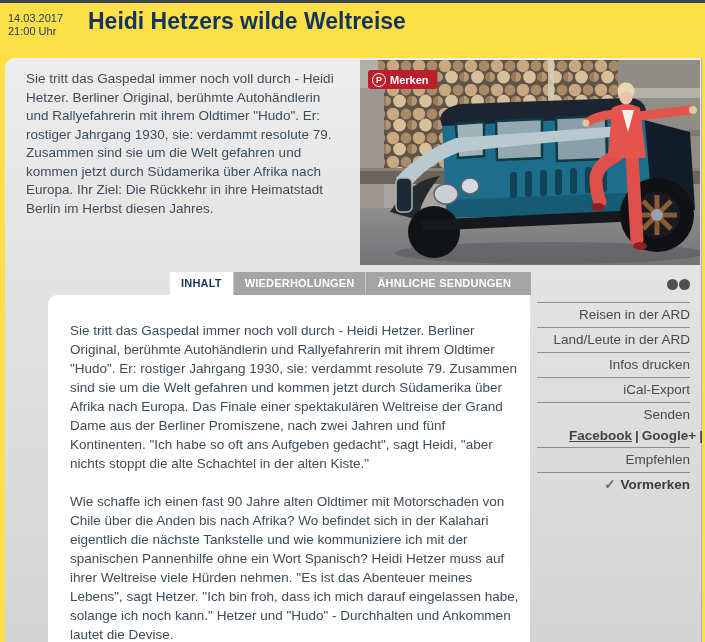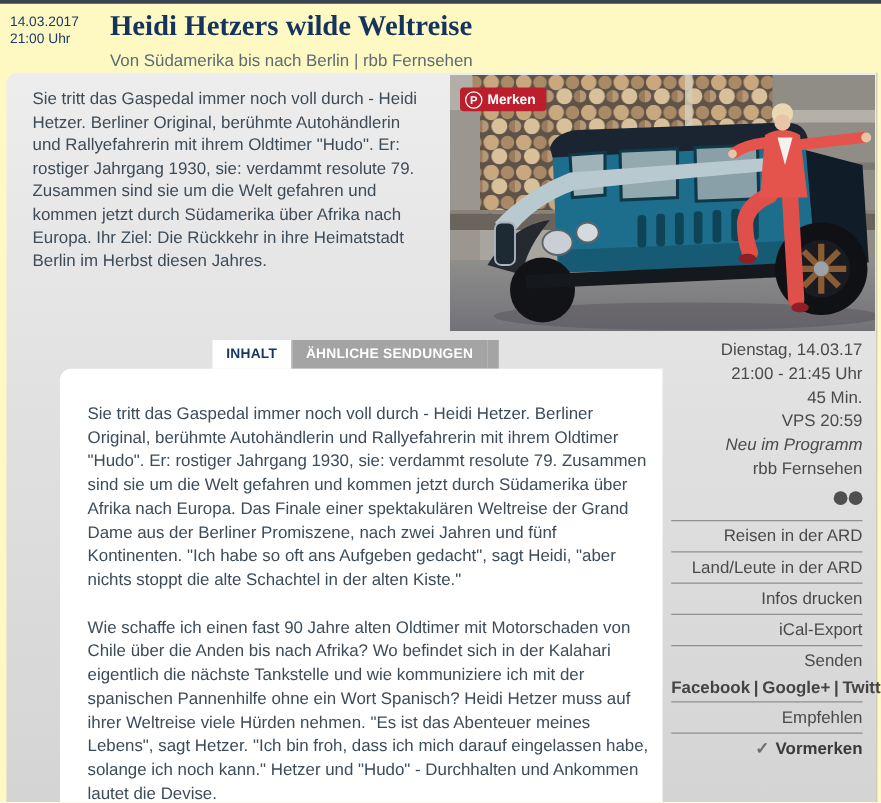--- a/index.html
+++ b/index.html
@@ -1,22 +1,22 @@
 <!DOCTYPE html>
 <html lang="de"><head>
 <meta charset="utf-8">
 <style>
   html,body{margin:0;padding:0;background:#fff;}
-  .page{position:relative;width:705px;height:642px;overflow:hidden;background:#fef9c3;
+  .page{position:relative;width:705px;height:642px;overflow:hidden;background:#fde047;
         font-family:"Liberation Sans",sans-serif;}
   .topbar{position:absolute;top:0;left:0;width:705px;height:3px;background:#3a4450;}
 
   
   .date{position:absolute;left:8px;top:12px;font-size:11px;line-height:13px;color:#1c3a66;text-align:left;}
-  .title{position:absolute;left:88px;top:8px;font-size:23px;font-weight:bold;color:#14335e;margin:0;font-family:Liberation Serif, serif;}
+  .title{position:absolute;left:88px;top:8px;font-size:23px;font-weight:bold;color:#14335e;margin:0;}
   .subtitle{position:absolute;left:88px;top:41px;font-size:13.5px;color:#5d6b77;}
 
   
   .panel{position:absolute;left:5px;top:58px;width:696px;height:584px;
          background:linear-gradient(180deg,#ededed 0%,#e1e1e1 45%,#d4d4d4 100%);
          border-right:1px solid #b0b0b0;border-radius:10px 0 0 0;}
 
   .teaser{position:absolute;left:21px;top:12px;width:318px;margin:0;
           font-size:13.5px;line-height:18.5px;color:#3d4c59;}
 
@@ -46,38 +46,37 @@
   .sidebar{position:absolute;left:525px;top:212px;width:171px;}
   .info{text-align:right;padding-right:11px;font-size:13.5px;line-height:19px;color:#4a4a4a;}
   .info .flag{font-style:italic;}
   .audio{display:flex;justify-content:flex-end;gap:1px;padding-right:11px;margin-top:9px;}
   .dot{width:11px;height:11px;border-radius:50%;background:#4f4f4f;}
   .links{list-style:none;margin:12px 11px 0 7px;padding:0;}
   .links li{border-top:1px solid #8f8f8f;height:24px;line-height:24px;text-align:right;
             font-size:13.5px;color:#4a4a4a;cursor:pointer;white-space:nowrap;}
   .links li.share{border-top:none;height:20px;line-height:18px;font-weight:bold;color:#444;}
   .links li.share a{color:#444;text-decoration:none;cursor:pointer;}
-  .links li.share a.ul{}
+  .links li.share a.ul{text-decoration:underline;margin-left:32px;}
   .links li.bold{font-weight:bold;color:#3b3b3b;}
   .sep{margin:0 3px;font-weight:bold;}
   .bell{display:inline-block;vertical-align:-1px;margin-right:5px;}
   .check{color:#6e6e6e;font-weight:bold;margin-right:5px;}
 </style>
 </head>
 <body>
 
 <div class="page">
   <div class="topbar"></div>
 
   <div class="date">
     <span>14.03.2017</span><br>
     <span>21:00 Uhr</span>
   </div>
   <h1 class="title">Heidi Hetzers wilde Weltreise</h1>
-  <div class="subtitle">Von Südamerika bis nach Berlin | rbb Fernsehen</div>
 
   <div class="panel">
 
     <p class="teaser">Sie tritt das Gaspedal immer noch voll durch - Heidi Hetzer. Berliner Original, berühmte Autohändlerin und Rallyefahrerin mit ihrem Oldtimer "Hudo". Er: rostiger Jahrgang 1930, sie: verdammt resolute 79. Zusammen sind sie um die Welt gefahren und kommen jetzt durch Südamerika über Afrika nach Europa. Ihr Ziel: Die Rückkehr in ihre Heimatstadt Berlin im Herbst diesen Jahres.</p>
 
     <div class="photo">
       <svg viewBox="0 0 340 205" preserveAspectRatio="none">
         <defs>
           <pattern id="logs" width="26" height="24" patternUnits="userSpaceOnUse">
             <rect width="26" height="24" fill="#5f5348"></rect>
@@ -161,39 +160,32 @@
         <circle cx="266" cy="38" r="6.5" fill="#eac4a6"></circle>
       </svg>
       <div class="merken">
         <span class="pcircle">P</span>
         <span>Merken</span>
       </div>
     </div>
 
     <nav class="tabs">
       <div class="tab active">INHALT</div>
+      <div class="tab">WIEDERHOLUNGEN</div>
       <div class="tab">ÄHNLICHE SENDUNGEN</div>
       <div class="tab-filler"></div>
     </nav>
 
     <main class="whitebox">
       <p>Sie tritt das Gaspedal immer noch voll durch - Heidi Hetzer. Berliner Original, berühmte Autohändlerin und Rallyefahrerin mit ihrem Oldtimer "Hudo". Er: rostiger Jahrgang 1930, sie: verdammt resolute 79. Zusammen sind sie um die Welt gefahren und kommen jetzt durch Südamerika über Afrika nach Europa. Das Finale einer spektakulären Weltreise der Grand Dame aus der Berliner Promiszene, nach zwei Jahren und fünf Kontinenten. "Ich habe so oft ans Aufgeben gedacht", sagt Heidi, "aber nichts stoppt die alte Schachtel in der alten Kiste."</p>
       <p>Wie schaffe ich einen fast 90 Jahre alten Oldtimer mit Motorschaden von Chile über die Anden bis nach Afrika? Wo befindet sich in der Kalahari eigentlich die nächste Tankstelle und wie kommuniziere ich mit der spanischen Pannenhilfe ohne ein Wort Spanisch? Heidi Hetzer muss auf ihrer Weltreise viele Hürden nehmen. "Es ist das Abenteuer meines Lebens", sagt Hetzer. "Ich bin froh, dass ich mich darauf eingelassen habe, solange ich noch kann." Hetzer und "Hudo" - Durchhalten und Ankommen lautet die Devise.</p>
 
     </main>
 
     <aside class="sidebar">
-      <div class="info">
-        <div>Dienstag, 14.03.17</div>
-        <div>21:00 - 21:45 Uhr</div>
-        <div>45 Min.</div>
-        <div>VPS 20:59</div>
-        <div class="flag">Neu im Programm</div>
-        <div>rbb Fernsehen</div>
-      </div>
       <div class="audio">
         <span class="dot"></span>
         <span class="dot"></span>
       </div>
       <ul class="links">
         <li>Reisen in der ARD</li>
         <li>Land/Leute in der ARD</li>
         <li>Infos drucken</li>
         <li>iCal-Export</li>
         <li>Senden</li>

